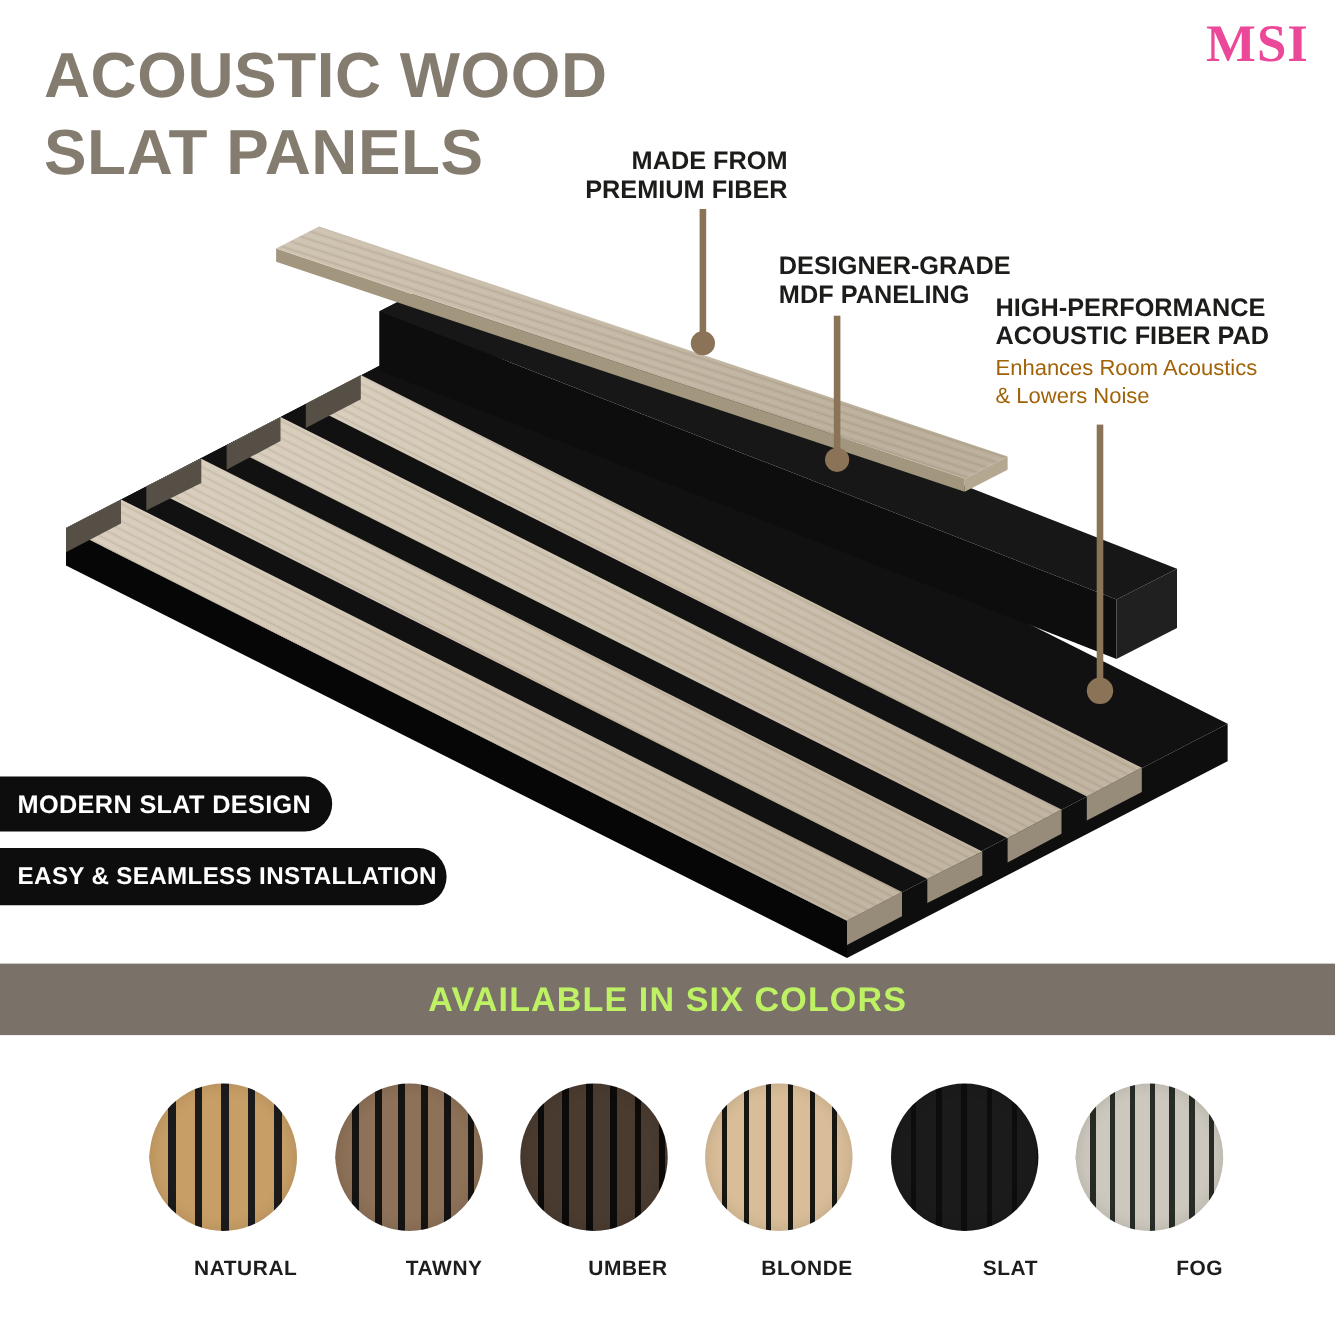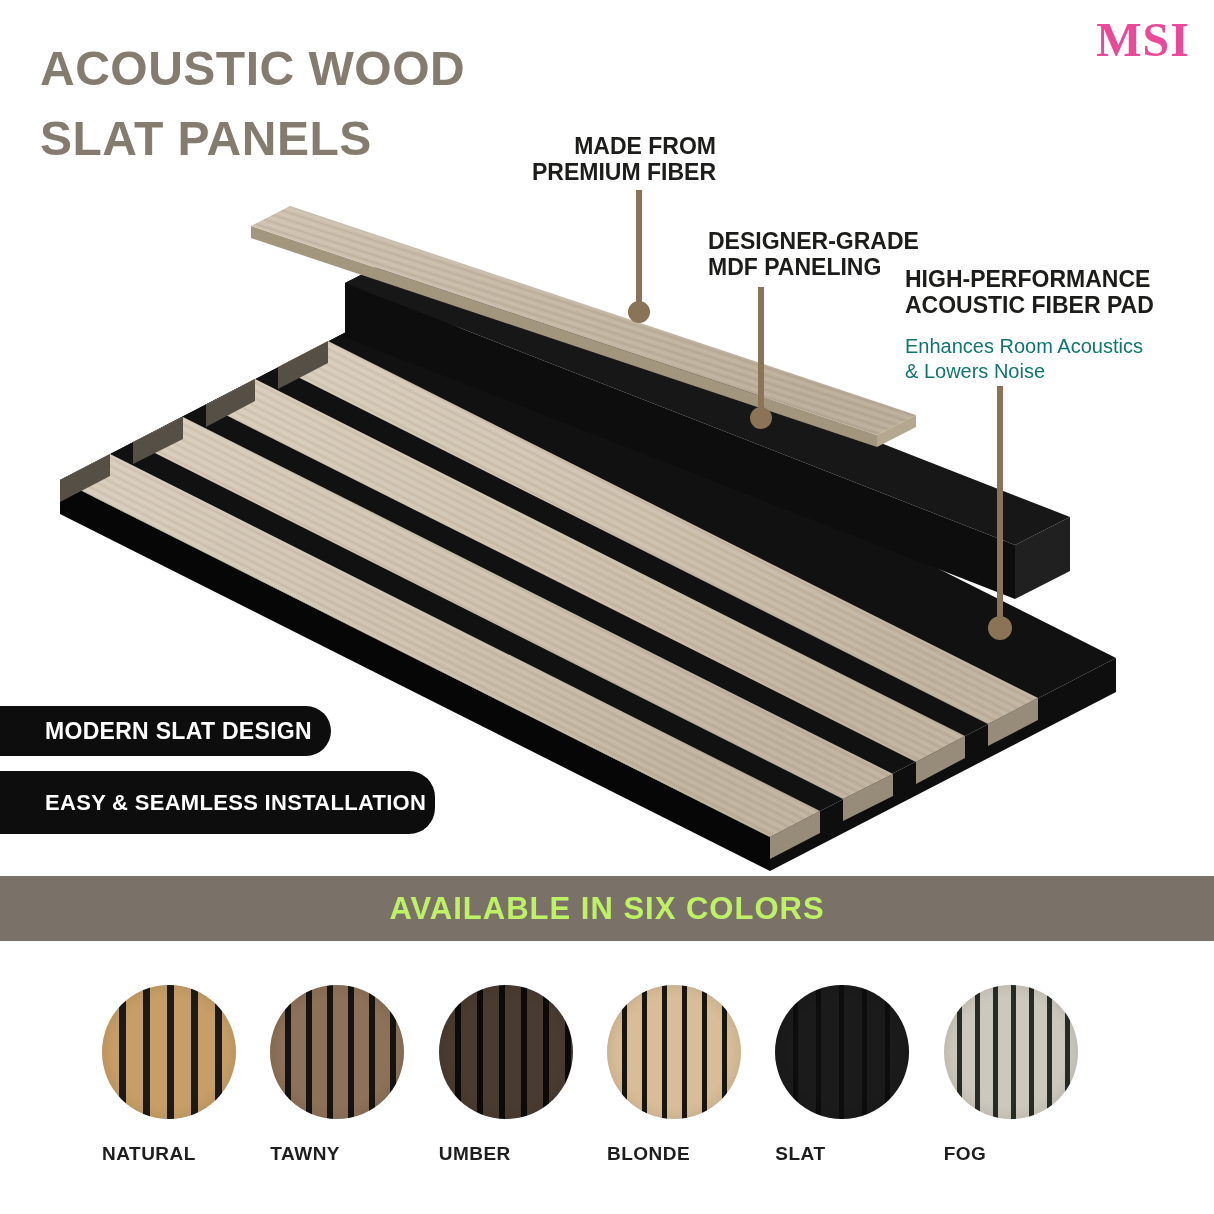--- a/index.html
+++ b/index.html
@@ -3,52 +3,52 @@
 <meta charset="utf-8">
 <style>
   html,body{margin:0;padding:0;background:#e9e9e9;}
   #canvas{
     position:relative;width:1214px;height:1214px;background:#ffffff;
     overflow:hidden;font-family:"Liberation Sans", sans-serif;
   }
   
   .title{
     position:absolute;left:40px;top:34px;
-    font-size:48px;line-height:70px;font-weight:700;letter-spacing:.5px;
+    font-size:58px;line-height:70px;font-weight:700;letter-spacing:.5px;
   }
   .logo{
     position:absolute;top:12px;right:24px;
     font-family:"Liberation Serif", serif;font-weight:700;font-size:48px;letter-spacing:1px;
   }
   
   .callout{position:absolute;color:#1c1c1a;}
   .callout .b{font-weight:700;font-size:23px;line-height:26px;}
-  .callout .s{font-weight:400;font-size:20px;line-height:25px;margin-top:16px;color:#0f766e;}
+  .callout .s{font-weight:400;font-size:20px;line-height:25px;margin-top:5px;color:#a16207;}
   .leader{position:absolute;width:6px;}
   .dot{position:absolute;border-radius:50%;}
   .d22{width:22px;height:22px;}
   .d24{width:24px;height:24px;}
   
   .badge{
     position:absolute;left:0;background:#0d0d0d;color:#fff;display:flex;align-items:center;
-    padding-left:45px;font-weight:700;border-radius:0 26px 26px 0;letter-spacing:.3px;
+    padding-left:16px;font-weight:700;border-radius:0 26px 26px 0;letter-spacing:.3px;
   }
   .badge-1{top:706px;height:50px;width:286px;font-size:23px;}
-  .badge-2{top:771px;height:63px;width:390px;font-size:22px;}
+  .badge-2{top:771px;height:52px;width:390px;font-size:22px;}
   
   .banner{
     position:absolute;left:0;top:876px;width:1214px;height:65px;
     display:flex;align-items:center;justify-content:center;
     color:#bef264;font-size:31px;font-weight:700;letter-spacing:1px;
   }
   
   .swatch-row{
     position:absolute;left:102px;top:985px;width:1010px;display:flex;
   }
-  .swatch-item{flex:1;display:flex;flex-direction:column;align-items:flex-start;}
+  .swatch-item{flex:1;display:flex;flex-direction:column;align-items:flex-end;}
   .swatch-circle{
     width:134px;height:134px;border-radius:50%;
     box-shadow:inset 0 0 14px rgba(0,0,0,.12);
   }
   .swatch-label{
     margin-top:24px;font-size:19px;font-weight:700;color:#1d1d1d;letter-spacing:.5px;
   }
   svg{position:absolute;left:0;top:0;}
 </style>
 </head>

